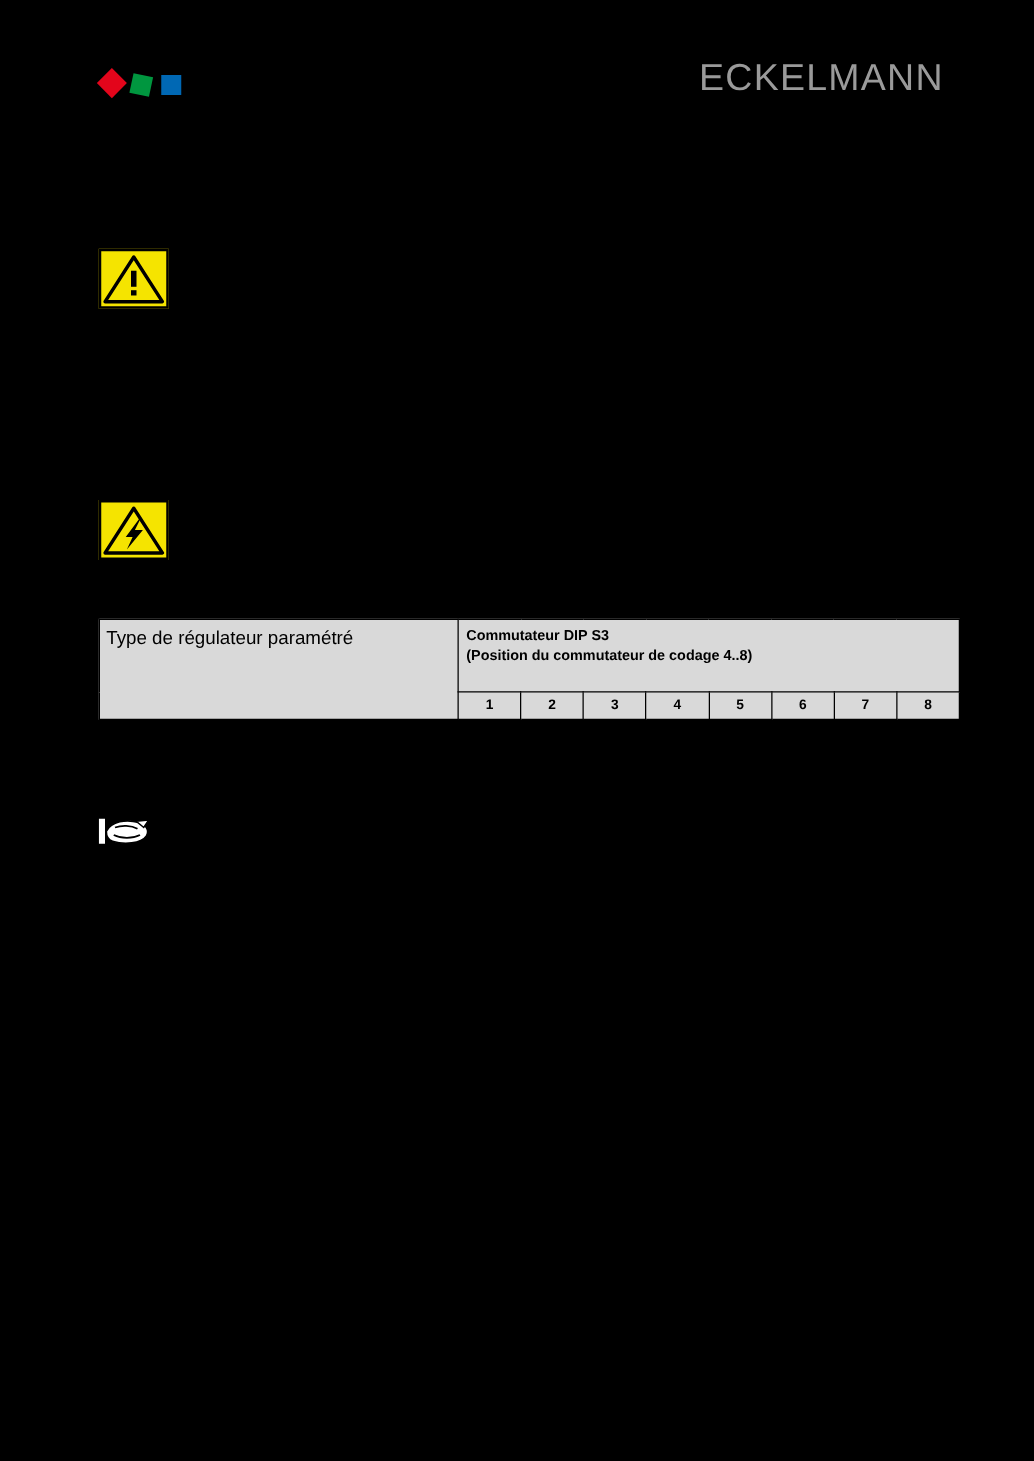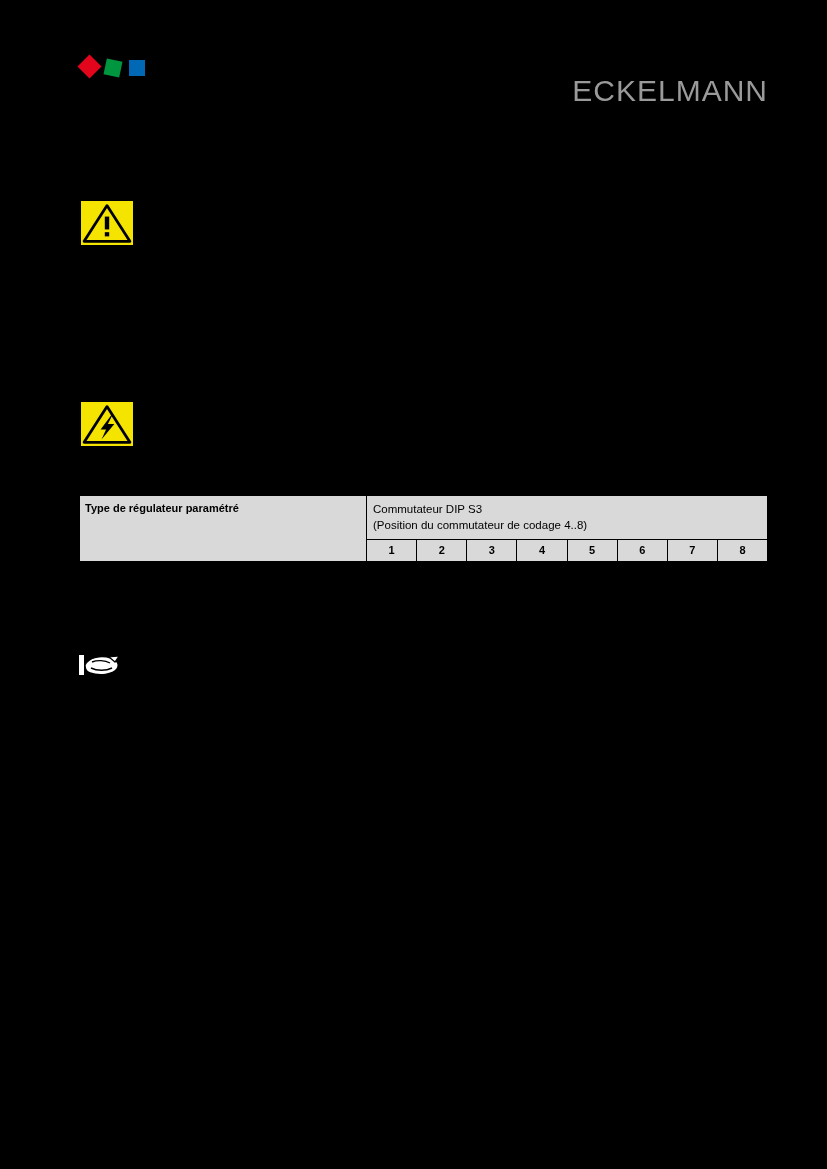--- a/index.html
+++ b/index.html
@@ -46,29 +46,28 @@
     position: absolute;
     left: 50px;
     top: 8px;
     width: 16px;
     height: 16px;
     background: #0068b4;
   }
 
   .brand-wordmark {
     position: absolute;
-    right: 59px;
+    right: 72px;
     top: 48px;
     font-size: 30px;
     letter-spacing: 1px;
     color: #9a9a9a;
     font-weight: 400;
     line-height: 1;
     white-space: nowrap;
-    margin-top: 28px;
   }
 
   
   .warn-icon {
     position: absolute;
     width: 56px;
     height: 48px;
     background: #f5e400;
     border: 2px solid #000000;
     box-sizing: border-box;
@@ -104,27 +103,27 @@
   .dip-table td, .dip-table th {
     border: 1px solid #000000;
     padding: 0;
     background: #d9d9d9;
     color: #000000;
     font-size: 11px;
     vertical-align: top;
   }
   .dip-table .cell-type {
     padding: 6px 6px 6px 5px;
-    font-weight: bold;
-    font-size: 11px;
+    font-weight: normal;
+    font-size: 15px;
     vertical-align: top;
   }
   .dip-table .cell-dip {
-    padding: 6px 6px 6px 6px;
-    font-weight: normal;
+    padding: 6px 6px 20px 6px;
+    font-weight: bold;
     font-size: 11.5px;
     line-height: 1.35;
     vertical-align: top;
   }
   .dip-table .num-cell {
     text-align: center;
     font-size: 11px;
     font-weight: bold;
     padding: 4px 0 5px 0;
     background: #d9d9d9;

